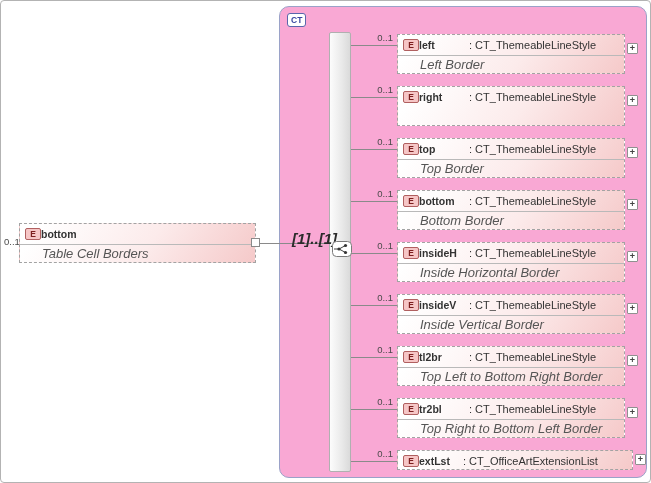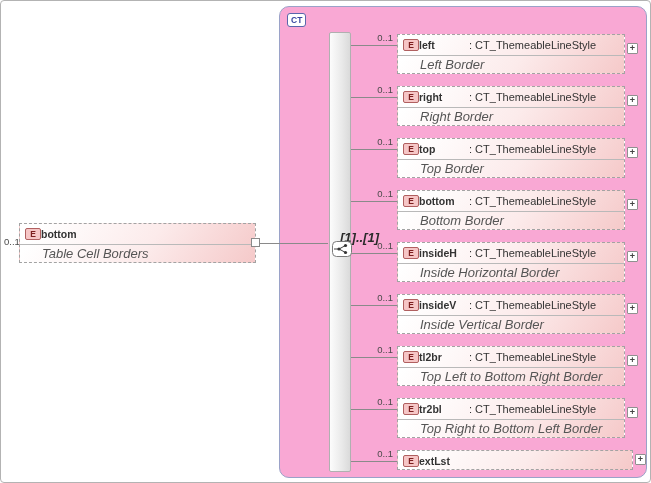--- a/index.html
+++ b/index.html
@@ -28,21 +28,21 @@
   .el-annot {
     border-top:1px solid #b9b9b9; height:33px; line-height:18px;
     font-style:italic; font-size:13px; color:#555; padding-left:22px; white-space:nowrap;
   }
 
   
   .root-card { position:absolute; left:3px; top:235px; font-size:9.5px; color:#4a4a4a; }
   .root-box { position:absolute; left:18px; top:222px; width:237px; height:40px; }
   .root-line { position:absolute; left:255px; top:242px; width:72px; height:1px; background:#8a8a8a; z-index:5; }
   .root-tab  { position:absolute; left:250px; top:237px; width:9px; height:9px; background:#fff; border:1px solid #8a8a8a; z-index:6; }
-  .occ-label { position:absolute; left:291px; top:229px; font-size:13px; font-style:italic; font-weight:bold; color:#2b2b2b; z-index:6;margin-left:48px; }
+  .occ-label { position:absolute; left:291px; top:229px; font-size:15px; font-style:italic; font-weight:bold; color:#2b2b2b; z-index:6; }
 
   
   .ct-container {
     position:absolute; left:278px; top:5px; width:368px; height:472px;
     background:#f9a8d4; border:1px solid #9aa2c8; border-radius:10px;
   }
   .ct-badge {
     position:absolute; left:7px; top:6px; background:#ffffff;
     border:1px solid #5a66ab; border-radius:3px; color:#3947a0;
     font-size:8.5px; font-weight:bold; padding:1px 3px; line-height:10px;
@@ -126,21 +126,20 @@
 
   <div class="child-row" style="top: 79px;">
     <div class="h-line"></div>
     <span class="card">0..1</span>
     <div class="el-box">
       <div class="el-header">
         <span class="e-badge">E</span>
         <span class="el-name">right</span>
         <span class="el-type">: CT_ThemeableLineStyle</span>
       </div>
-      <div class="el-annot">Right Border</div>
     </div>
     <div class="plus-btn">
       <span>+</span>
     </div>
   </div>
 
   <div class="child-row" style="top: 131px;">
     <div class="h-line"></div>
     <span class="card">0..1</span>
     <div class="el-box">
@@ -236,20 +235,21 @@
     </div>
   </div>
 
   <div class="child-row no-annot" style="top: 443px;">
     <div class="h-line"></div>
     <span class="card">0..1</span>
     <div class="el-box">
       <div class="el-header">
         <span class="e-badge">E</span>
         <span class="el-name">extLst</span>
+        <span class="el-type">: CT_OfficeArtExtensionList</span>
       </div>
 
     </div>
     <div class="plus-btn">
       <span>+</span>
     </div>
   </div>
 </div>
   </div>
 

